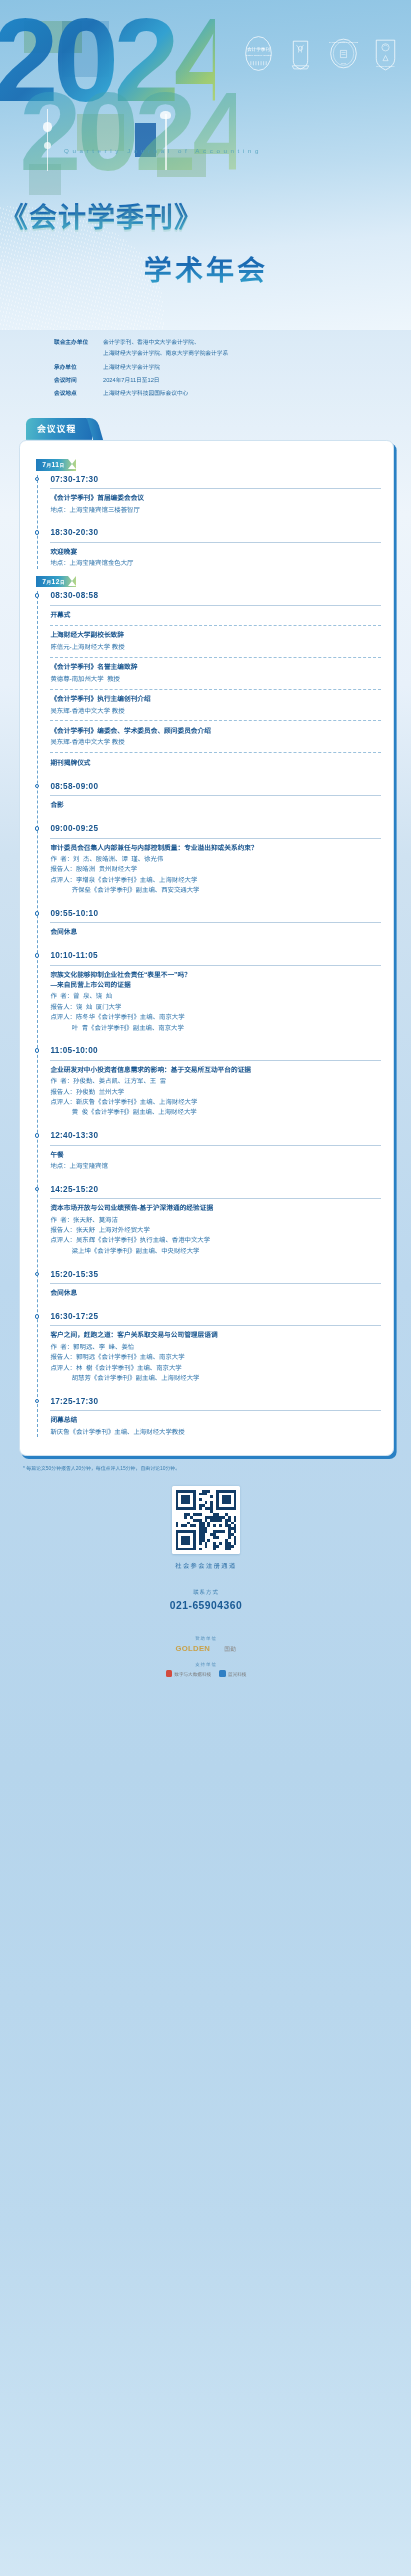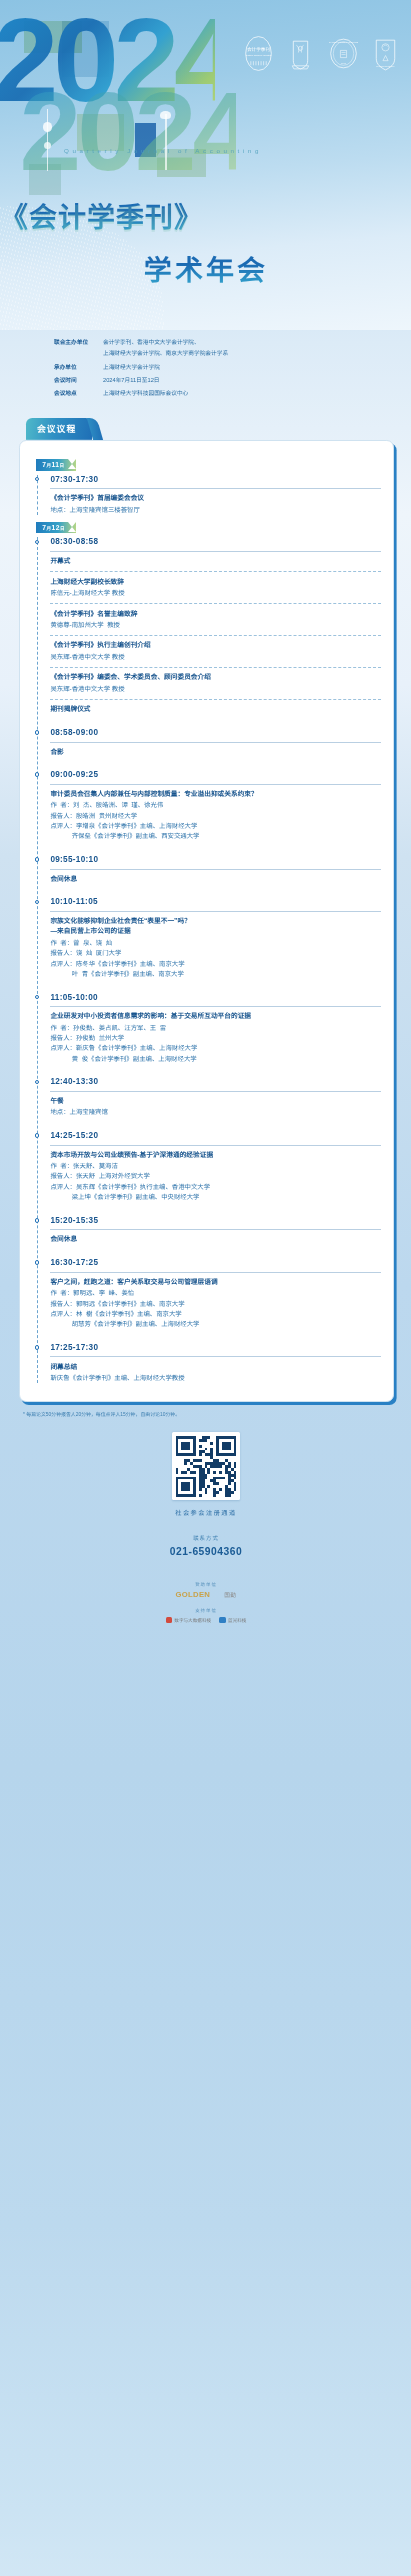--- a/index.html
+++ b/index.html
@@ -266,20 +266,29 @@
       <div id="agenda-days"><div class="day-flag"><span>7</span><span class="small">月</span><span>11</span><span class="small">日</span></div><div class="timeline">
             <div class="slot">
               <div class="dot"></div>
               <div class="slot-time">07:30-17:30</div>
               <div class="slot-rule"></div>
               <div class="slot-block">
                 <div class="slot-title" style="white-space: pre-line;">《会计学季刊》首届编委会会议</div>
                 <div class="slot-line">地点：上海宝隆宾馆三楼荟智厅</div>
               </div>
             </div>
+            <div class="slot">
+              <div class="dot"></div>
+              <div class="slot-time">18:30-20:30</div>
+              <div class="slot-rule"></div>
+              <div class="slot-block">
+                <div class="slot-title" style="white-space: pre-line;">欢迎晚宴</div>
+                <div class="slot-line">地点：上海宝隆宾馆金色大厅</div>
+              </div>
+            </div>
           </div><div class="day-flag"><span>7</span><span class="small">月</span><span>12</span><span class="small">日</span></div><div class="timeline">
             <div class="slot">
               <div class="dot"></div>
               <div class="slot-time">08:30-08:58</div>
               <div class="slot-rule"></div>
               <div class="slot-block">
                 <div class="slot-title" style="white-space: pre-line;">开幕式</div>
               </div>
               <div class="slot-sep"></div>
               <div class="slot-block">

